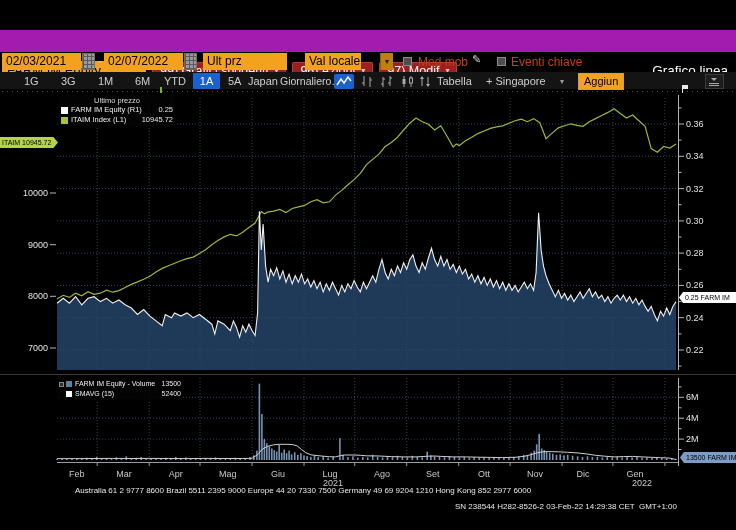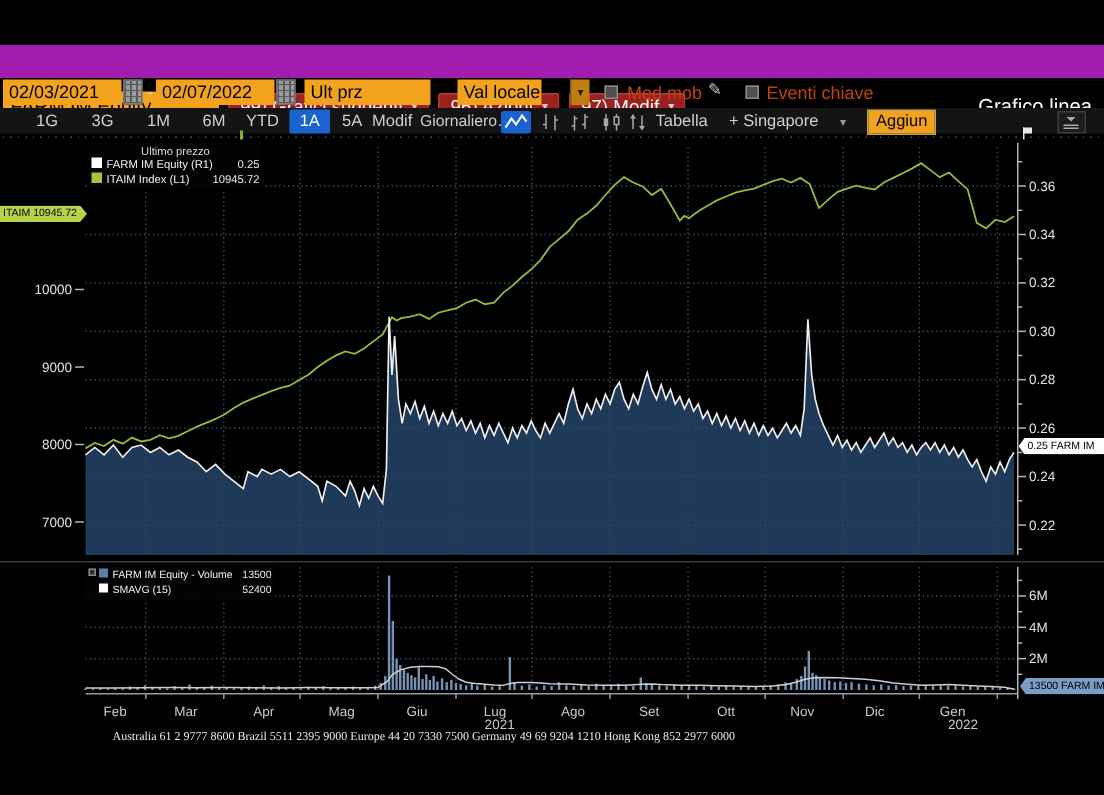--- a/index.html
+++ b/index.html
@@ -48,39 +48,39 @@
   svg{position:absolute;left:0}
   svg text{font-family:"Liberation Sans",sans-serif}
   #main-svg{top:95px}
   #vol-svg{top:378px}
   .panel-sep{position:absolute;left:0;top:374px;width:736px;height:1px;background:#3a3a3a}
 
   
   .legend-main{position:absolute;left:59px;top:95px;width:116px;background:rgba(4,4,4,0.86);
                color:#e8e8e8;font-size:7.5px;padding:1px 2px}
   .legend-main .hdr{text-align:center;color:#dcdcdc;height:9px;line-height:9px}
-  .lrow{display:flex;align-items:flex-start;height:10px;line-height:10px;white-space:nowrap}
+  .lrow{display:flex;align-items:center;height:10px;line-height:10px;white-space:nowrap}
   .sw{width:7px;height:7px;margin-right:3px;flex:none}
   .lname{color:#f0f0f0}
   .lval{margin-left:auto;padding-left:4px}
   .legend-vol{position:absolute;left:57px;top:378px;width:126px;background:rgba(4,4,4,0.86);
               color:#e8e8e8;font-size:7px;padding:1px 2px}
   .expander{width:5px;height:5px;border:1px solid #888;background:#2e2e2e;margin-right:2px;flex:none}
 
   
   .tag{position:absolute;height:11px;font-size:7px;line-height:11px;color:#000;white-space:nowrap;overflow:hidden}
   .tag-itaim{left:0;top:137px;width:58px;background:#b5d44a;padding-left:2px;
              clip-path:polygon(0 0,92% 0,100% 50%,92% 100%,0 100%)}
   .tag-farm{left:679px;top:292px;width:57px;background:#ffffff;padding-left:6px;
             clip-path:polygon(7% 0,100% 0,100% 100%,7% 100%,0 50%)}
   .tag-vol{left:680px;top:452px;width:56px;background:#7b9cc4;padding-left:6px;border-radius:4px 0 0 4px;
            clip-path:polygon(7% 0,100% 0,100% 100%,7% 100%,0 50%)}
 
   
-  .foot{position:absolute;color:#e8e8e8;font-family:Liberation Serif, serif;font-size:8px;line-height:8px;white-space:pre}
+  .foot{position:absolute;color:#e8e8e8;font-family:Liberation Sans, sans-serif;font-size:8px;line-height:8px;white-space:pre}
   .f1{left:75px;top:487px}
   .f2{left:75px;top:495px}
   .f3{left:455px;top:503px}
 </style>
 </head>
 <body>
 
 <div class="screen">
 
   <div class="top-strip"></div>
@@ -119,21 +119,21 @@
   <div class="olabel" style="left:511px">Eventi chiave</div>
 
   <div class="toolbar"></div>
   <div class="titem" style="left:24px">1G</div>
   <div class="titem" style="left:61px">3G</div>
   <div class="titem" style="left:98px">1M</div>
   <div class="titem" style="left:135px">6M</div>
   <div class="titem" style="left:164px">YTD</div>
   <div class="tab-sel">1A</div>
   <div class="titem" style="left:228px">5A</div>
-  <div class="titem" style="left:248px">Modif</div>
+  <div class="titem" style="left:248px">Japan</div>
   <div class="titem" style="left:280px;font-size:10.5px">Giornaliero…</div>
 
   <div class="chart-type-sel">
     <svg width="20" height="15">
       <polyline points="3,11 7,5 10,9 14,3 17,7" fill="none" stroke="#fff" stroke-width="1.4"></polyline>
     </svg>
   </div>
   <div class="ticon" style="left:360px">
     <svg width="15" height="13">
       <line x1="4" y1="1" x2="4" y2="11" stroke="#a8a8a8"></line>
@@ -473,14 +473,15 @@
       <span class="lname">SMAVG (15)</span>
       <span class="lval">52400</span>
     </div>
   </div>
 
   <div class="tag tag-itaim">ITAIM 10945.72</div>
   <div class="tag tag-farm">0.25 FARM IM</div>
   <div class="tag tag-vol">13500 FARM IM</div>
 
   <div class="foot f1">Australia 61 2 9777 8600 Brazil 5511 2395 9000 Europe 44 20 7330 7500 Germany 49 69 9204 1210 Hong Kong 852 2977 6000</div>
+  <div class="foot f3">SN 238544 H282-8526-2 03-Feb-22 14:29:38 CET  GMT+1:00</div>
 
 </div>
 
 </body></html>

